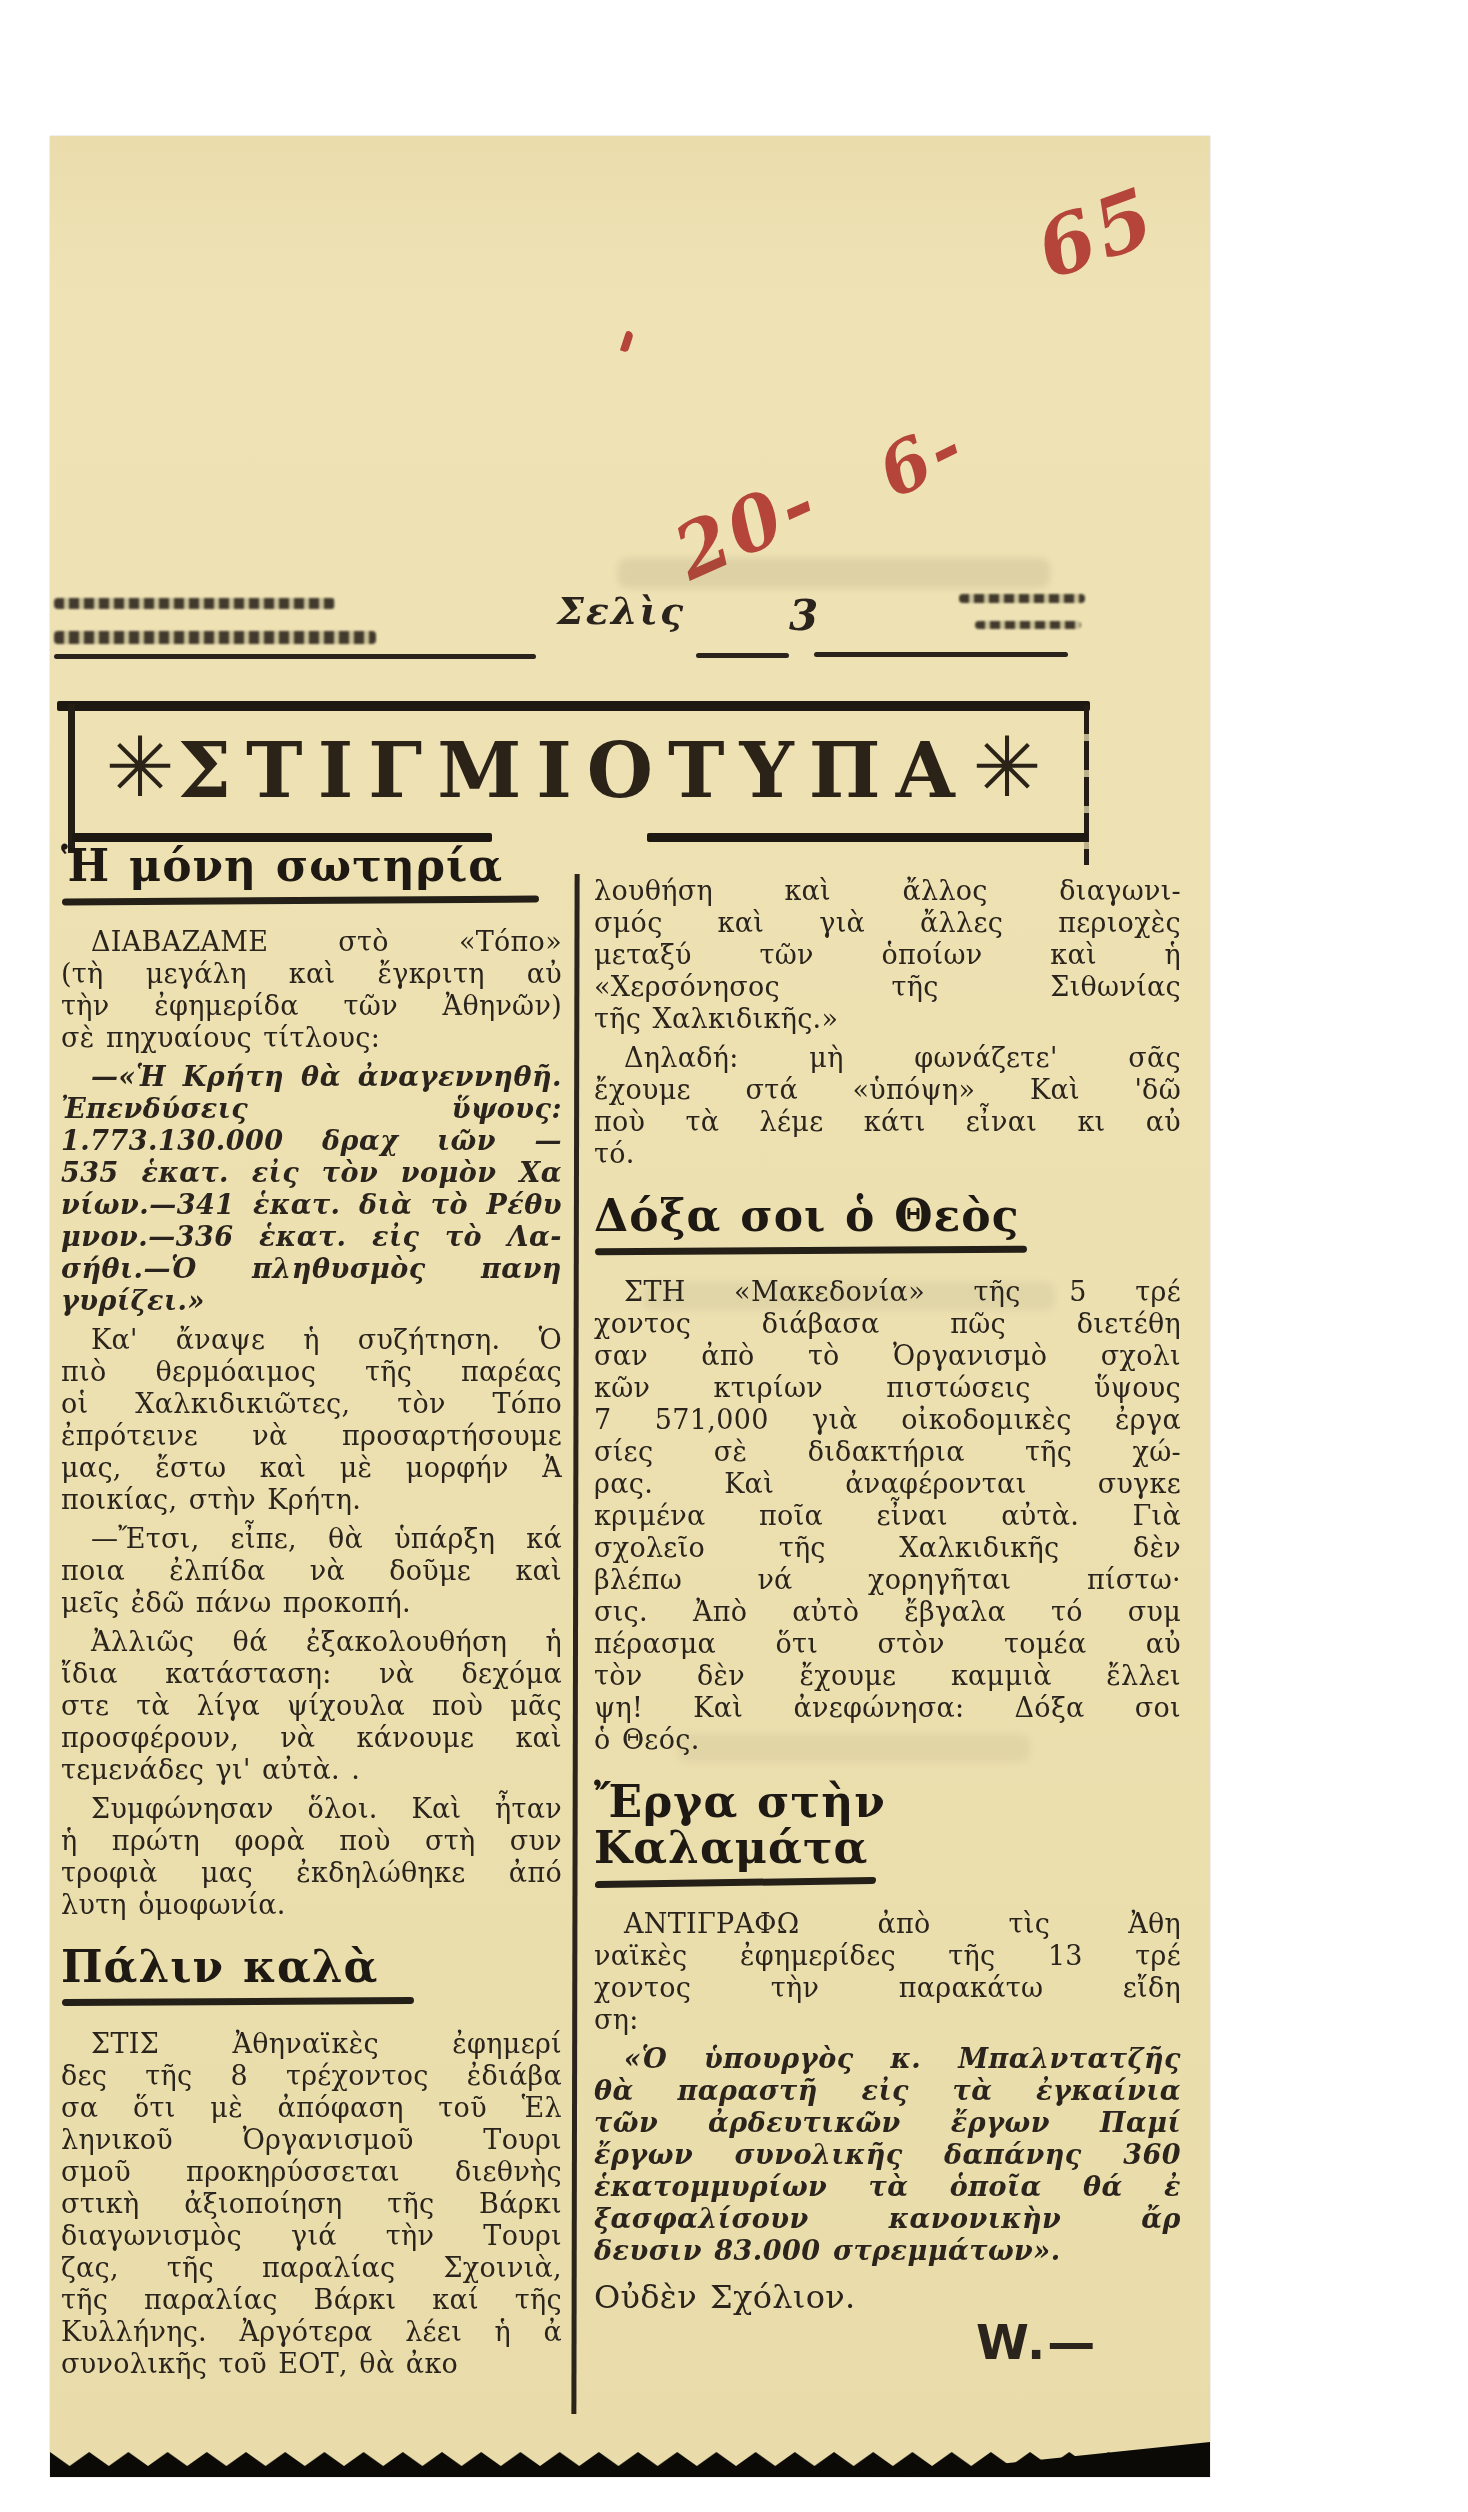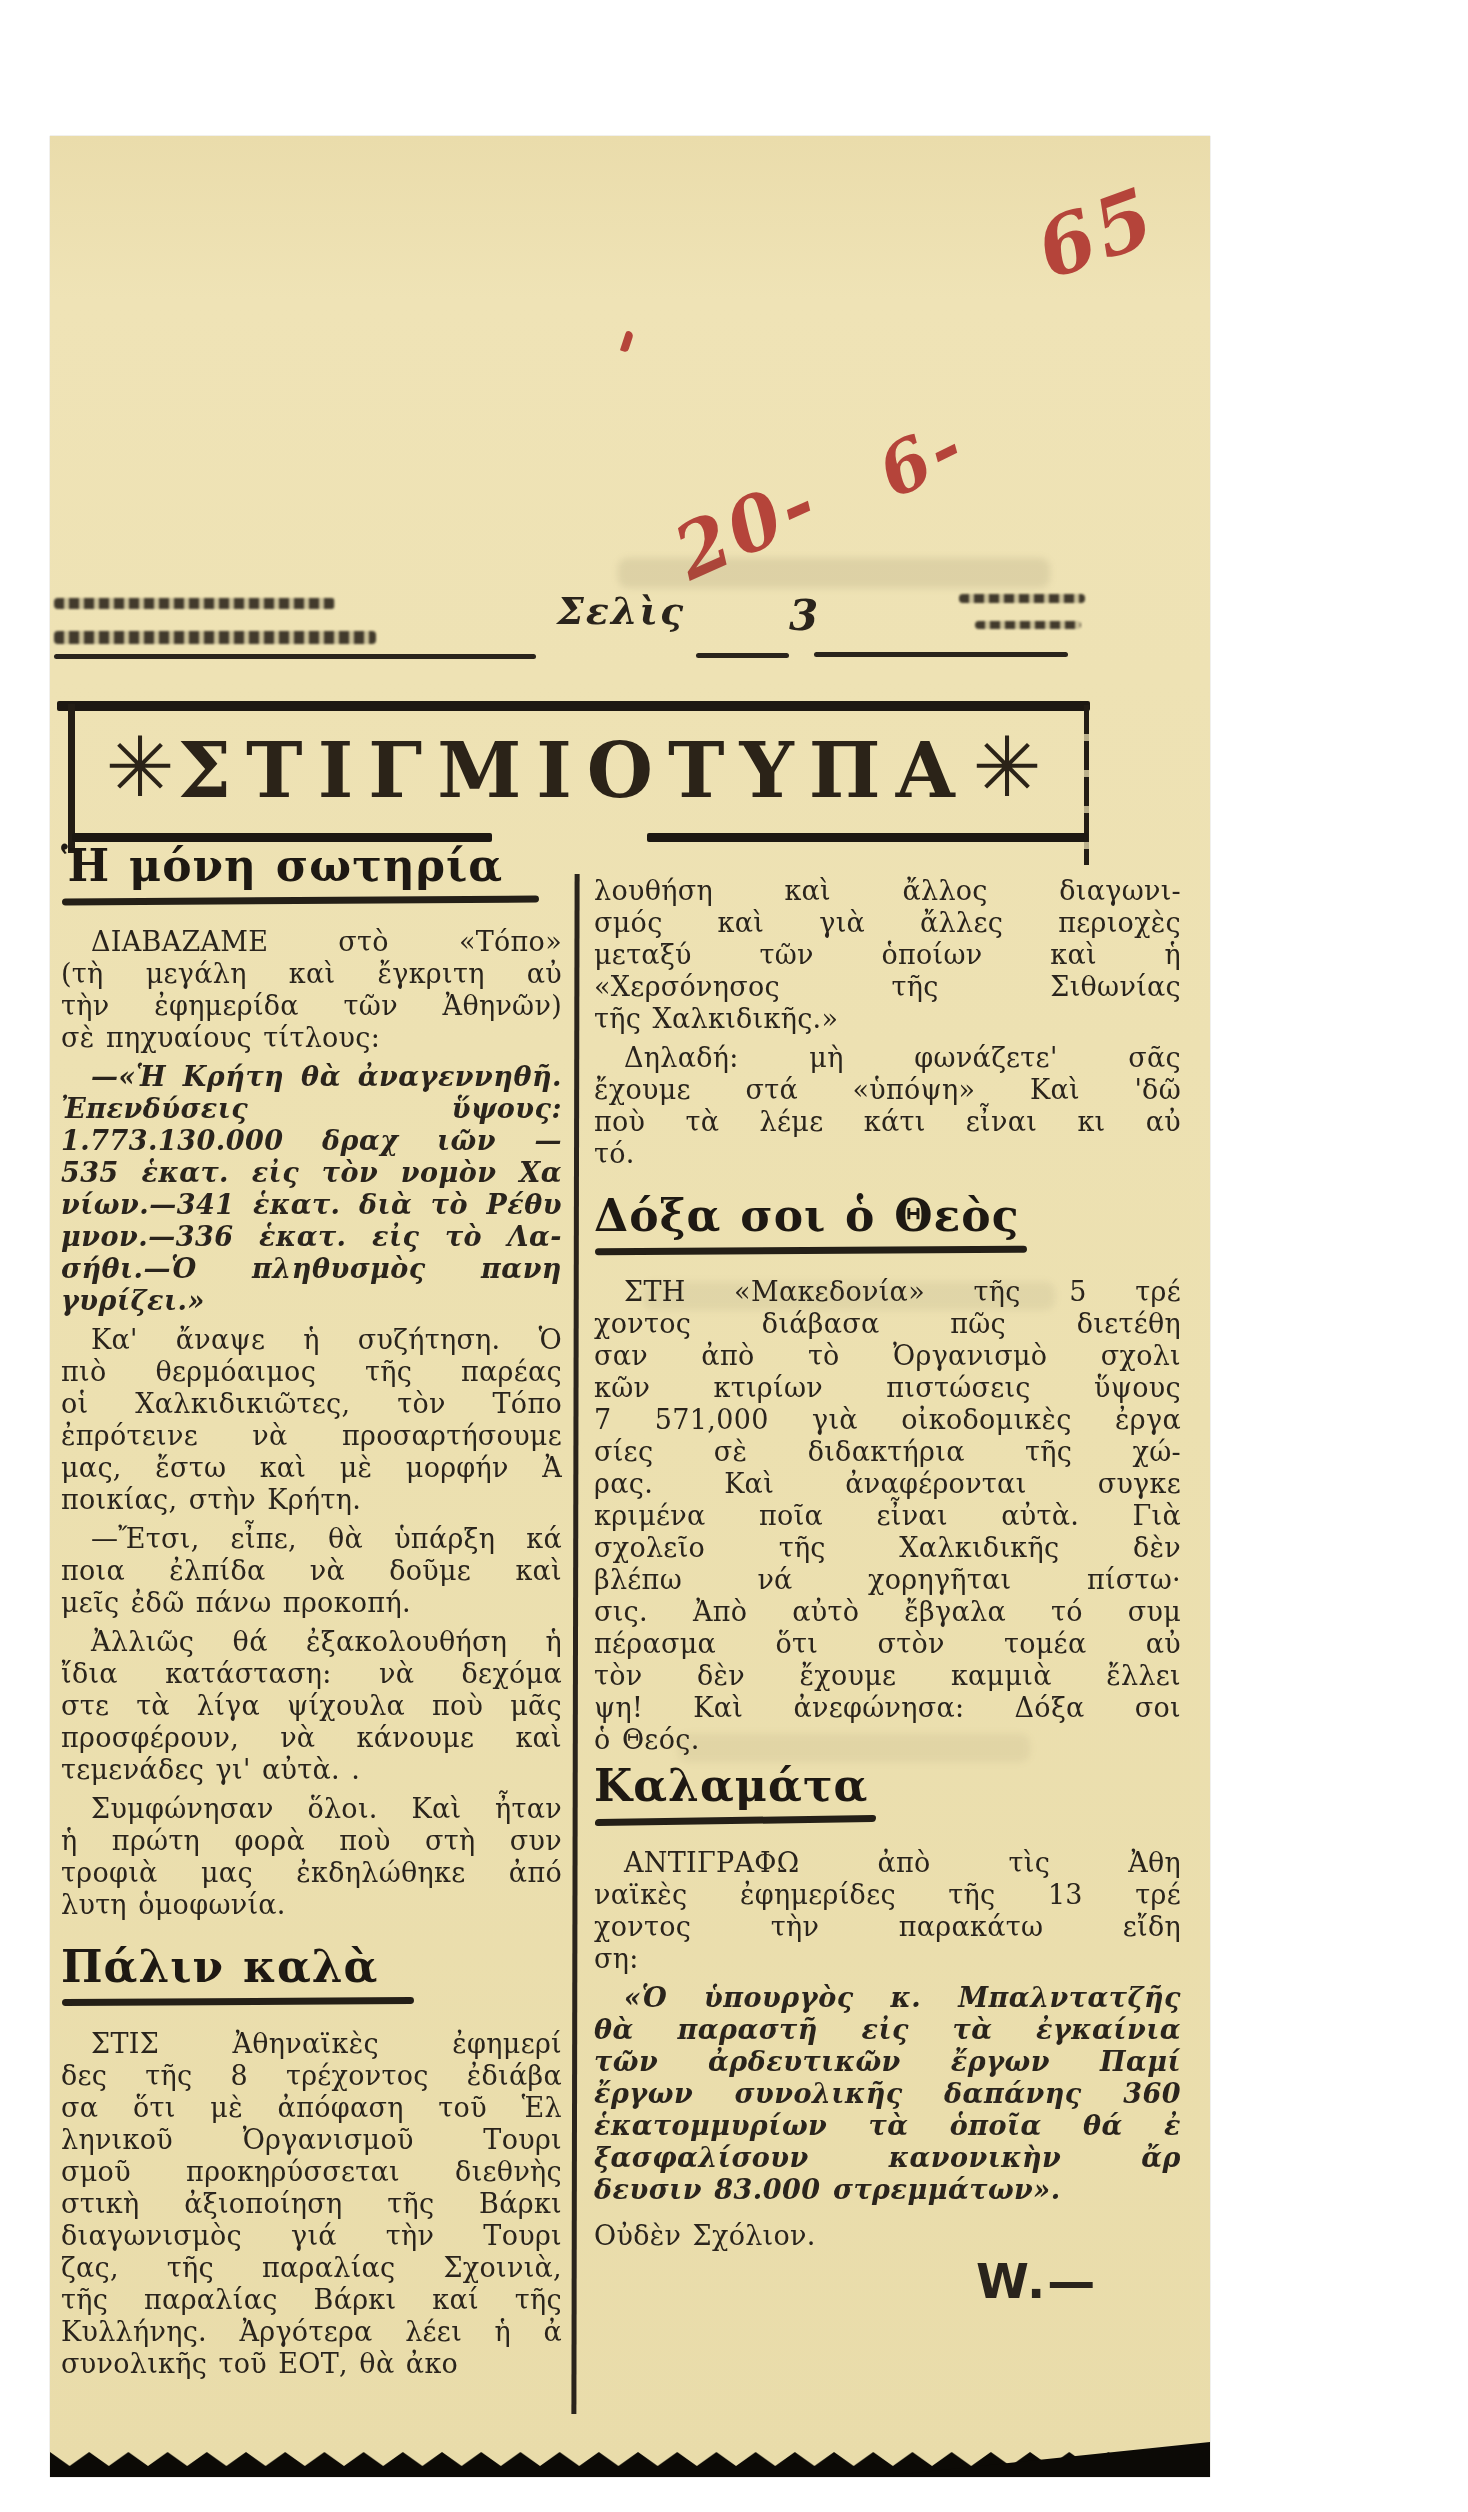--- a/index.html
+++ b/index.html
@@ -59,21 +59,21 @@
   .ln{text-align:justify;text-align-last:justify;}
   .para .ln:last-child{text-align-last:left;}
   .para .ln:first-child{text-indent:30px;}
   .para.noindent .ln:first-child{text-indent:0;}
   .quote{font-style:italic;font-weight:bold;letter-spacing:0.5px;}
   .h1{font-weight:bold;font-size:44px;line-height:1.04;color:#1e1913;letter-spacing:1px;}
   .h-rule{height:6.5px;background:#241f17;border-radius:3.5px;margin:8px 3px 23px 1px;
       transform:rotate(-.35deg);}
   .h-rule.wavy{border-radius:5px;transform:rotate(-.8deg) skewX(-8deg);}
   .mt{margin-top:23px;}
-  .closing{font-size:27px;line-height:32px;margin-top:14px;}
+  .closing{font-size:32px;line-height:32px;margin-top:14px;}
   .signature{font-size:48px;font-weight:bold;margin:13px 0 0 382px;letter-spacing:2px;
       font-family:"DejaVu Sans",sans-serif;}
   
   .bottom-edge{position:absolute;left:0;bottom:0;width:1160px;height:42px;}
 </style>
 </head>
 <body>
 
 <div class="page">
   <div class="clipping">
@@ -202,20 +202,21 @@
           <div class="ln">κριμένα ποῖα εἶναι αὐτὰ. Γιὰ</div>
           <div class="ln">σχολεῖο τῆς Χαλκιδικῆς δὲν</div>
           <div class="ln">βλέπω νά χορηγῆται πίστω·</div>
           <div class="ln">σις. Ἀπὸ αὐτὸ ἔβγαλα τό συμ</div>
           <div class="ln">πέρασμα ὅτι στὸν τομέα αὐ</div>
           <div class="ln">τὸν δὲν ἔχουμε καμμιὰ ἔλλει</div>
           <div class="ln">ψη! Καὶ ἀνεφώνησα: Δόξα σοι</div>
           <div class="ln">ὁ Θεός.</div>
         </div>
 
+      <div class="h1 mt">Ἔργα στὴν</div>
       <div class="h1">Καλαμάτα</div>
       <div class="h-rule wavy" style="width:281px"></div>
       <div class="para">
           <div class="ln">ΑΝΤΙΓΡΑΦΩ ἀπὸ τὶς Ἀθη</div>
           <div class="ln">ναϊκὲς ἐφημερίδες τῆς 13 τρέ</div>
           <div class="ln">χοντος τὴν παρακάτω εἴδη</div>
           <div class="ln">ση:</div>
         </div>
       <div class="para quote">
           <div class="ln">«Ὁ ὑπουργὸς κ. Μπαλντατζῆς</div>

